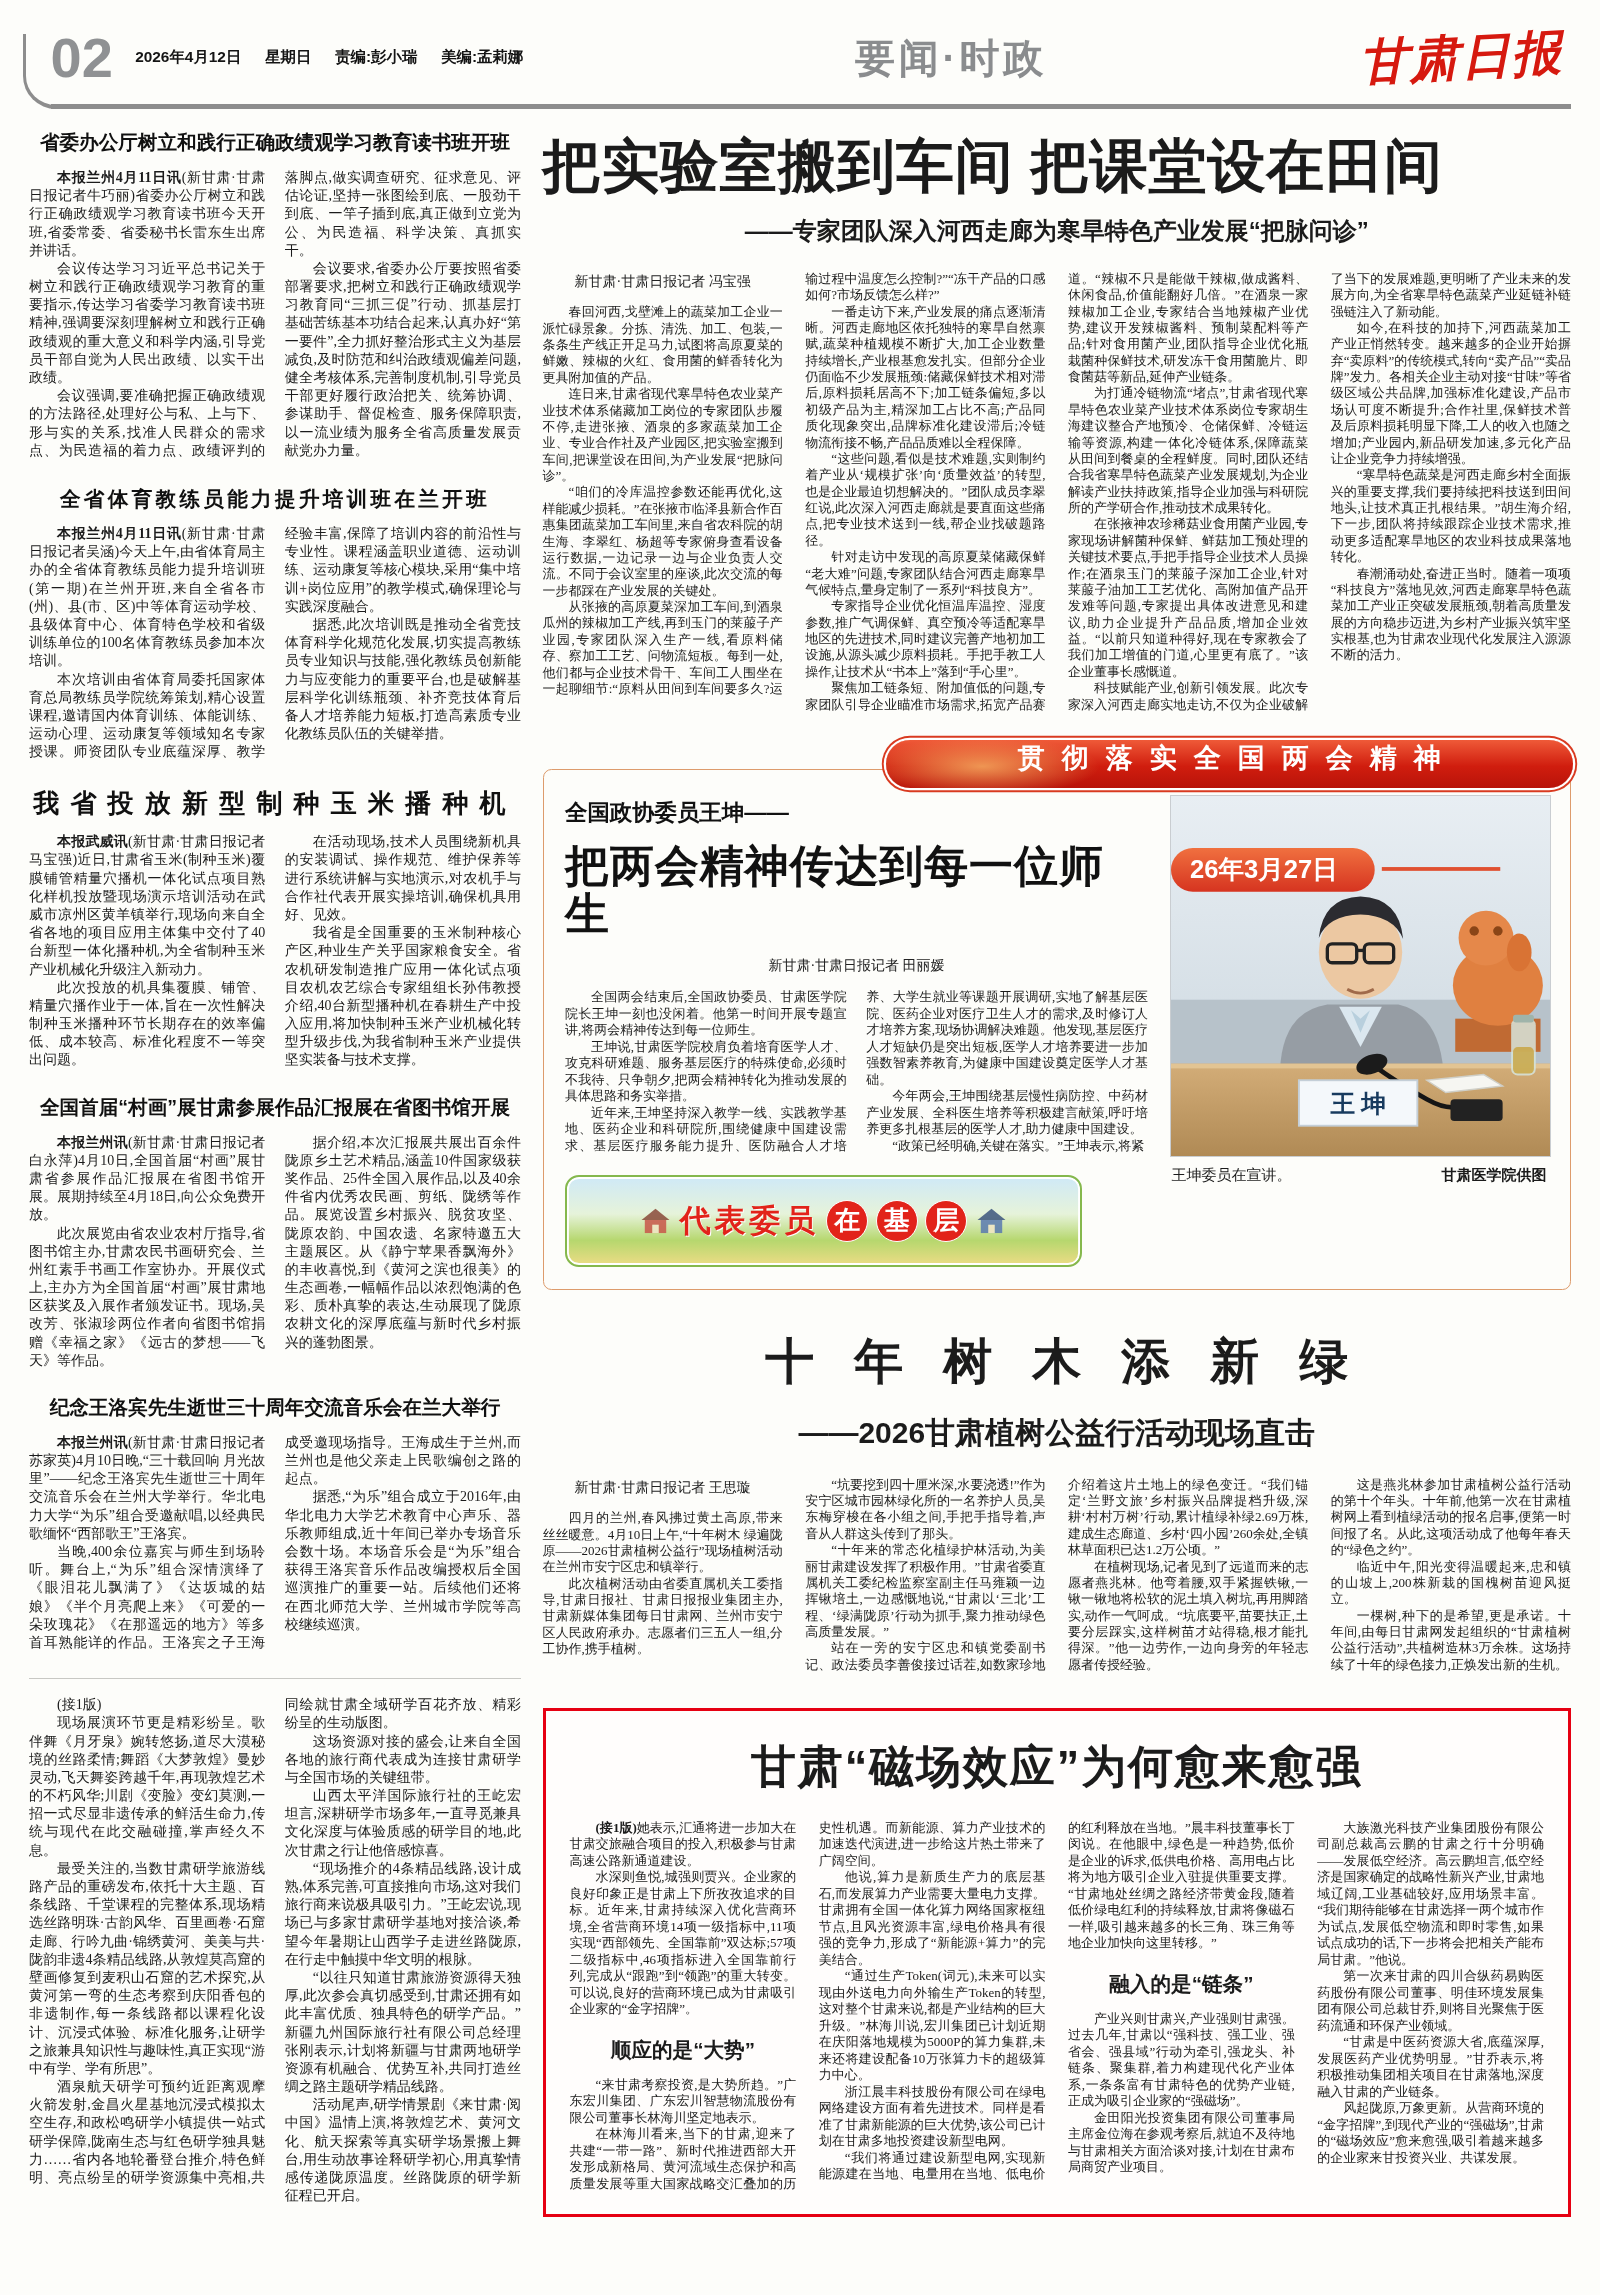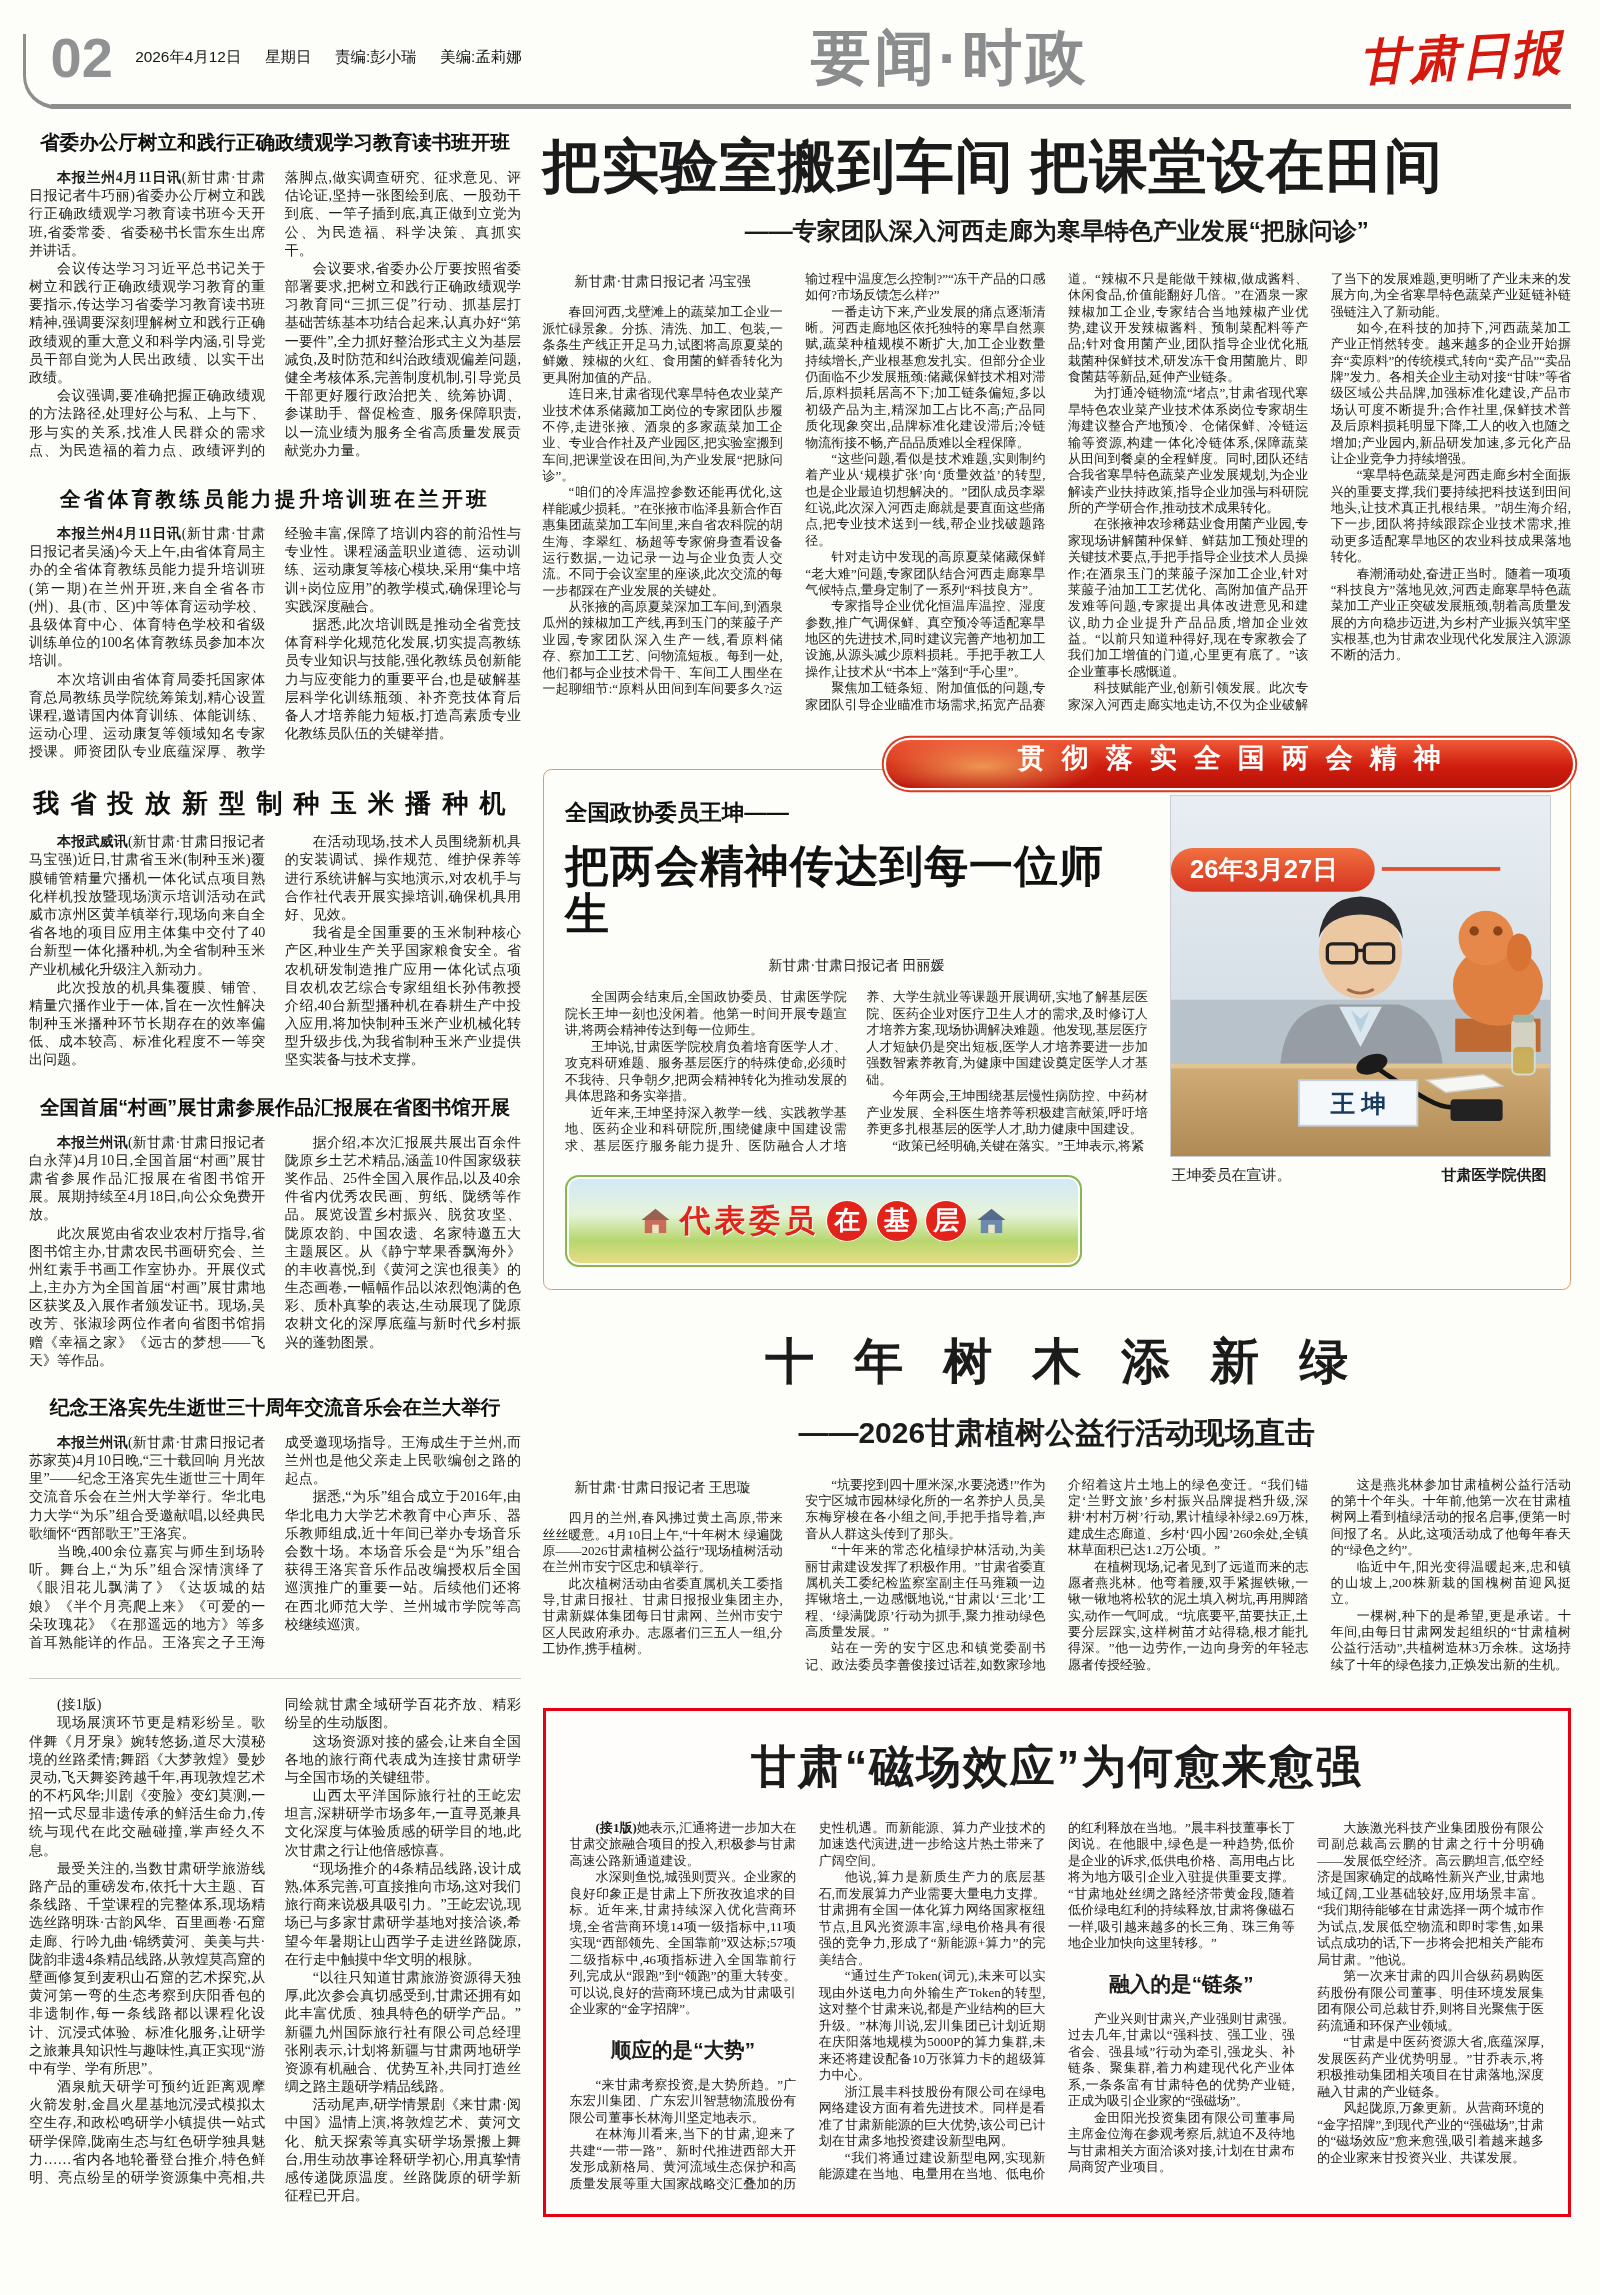--- a/index.html
+++ b/index.html
@@ -12,22 +12,22 @@
   .mh-wrap{position:relative;padding-left:21.5px;}
   .mh-wrap::before{content:"";position:absolute;left:-6.5px;top:21.5px;bottom:0;width:51px;
         border-left:3.3px solid #8d8d8d;border-bottom:4.7px solid #8d8d8d;
         border-bottom-left-radius:33px;pointer-events:none;}
   .masthead{display:grid;grid-template-columns:auto 1fr auto;align-items:center;height:92px;}
   .mh-left{display:flex;align-items:center;gap:22.4px;}
   .mh-num{font-size:56px;font-weight:900;color:#8f9193;line-height:.9;
           font-family:"Liberation Sans","DejaVu Sans",sans-serif;}
   .mh-meta{font-size:15.4px;color:#141414;white-space:nowrap;
            font-family:"Liberation Sans","DejaVu Sans",sans-serif;}
-  .mh-meta span{margin-right:19.6px;}
-  .mh-section{font-size:60px;font-weight:900;color:#8a8c8e;letter-spacing:3.7px;text-align:center;
+  .mh-meta span{margin-right:19.6px;font-weight:bold;}
+  .mh-section{font-size:40px;font-weight:900;color:#8a8c8e;letter-spacing:3.7px;text-align:center;
               font-family:"Liberation Sans","DejaVu Sans",sans-serif;white-space:nowrap;}
   .mh-logo{font-size:49px;font-weight:900;color:#d6190f;font-style:italic;
            transform:rotate(-3deg);letter-spacing:1.9px;white-space:nowrap;padding-right:8.4px;
            font-family:"DejaVu Serif","Liberation Serif",serif;}
   .mh-rule{height:4.7px;background:#8d8d8d;}
 
   
   .content{display:grid;grid-template-columns:492px 1fr;gap:21.5px;margin-top:22.4px;}
 
   

